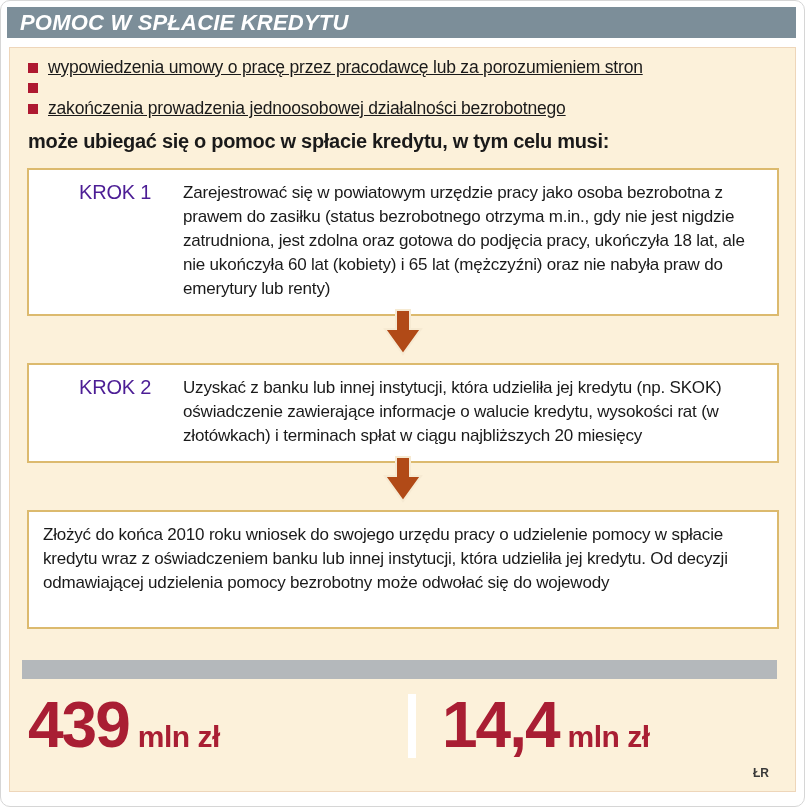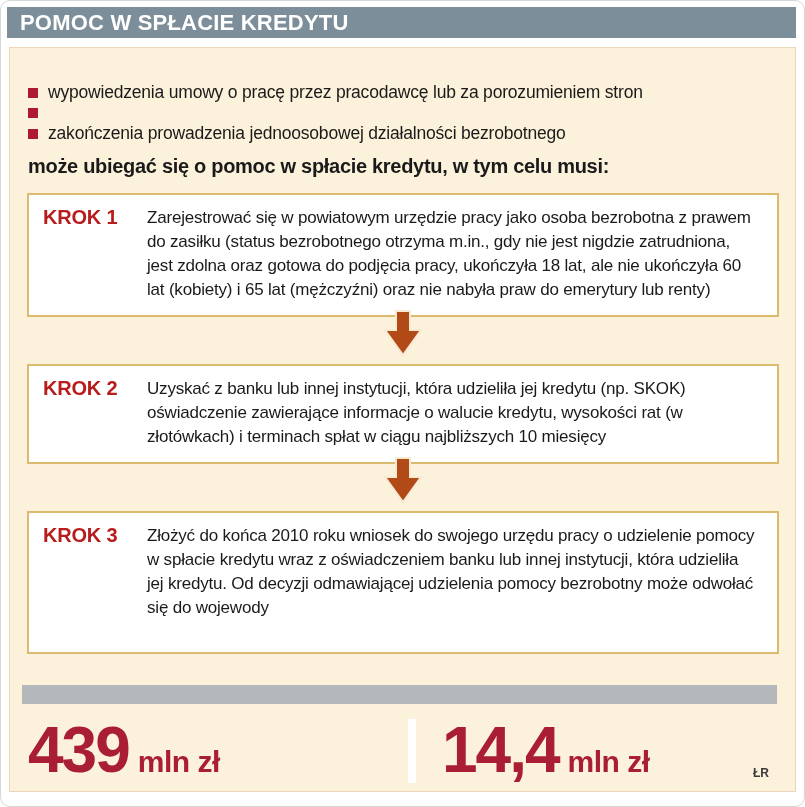--- a/index.html
+++ b/index.html
@@ -24,41 +24,43 @@
     height:31px;
     background:#7c8e99;
     display:flex;align-items:center;
     padding-left:13px;
   }
   .header-bar .title{
     color:#ffffff;
     font-size:22px;
     font-weight:bold;
     letter-spacing:0.2px;
+    font-style:italic;
   }
   
   .panel{
     margin:9px 8px 0 8px;
     height:745px;
     background:#fcf1da;
     border:1px solid #eed6ba;
     box-sizing:border-box;
     position:relative;
   }
   .intro-heading{
     margin:13px 16px 0 18px;
     font-size:19px;
     font-weight:bold;
     color:#ae1931;
     letter-spacing:-0.3px;
   }
   .bullets{
     list-style:none;
-    margin:29px 16px 0 18px;
+    margin:4px 16px 0 18px;
     padding:0;
+    text-decoration:underline;
   }
   .bullets li{
     font-size:17.5px;
     letter-spacing:-0.2px;
     line-height:31px;
     display:flex;align-items:center;
   }
   .bullet-sq{
     display:inline-block;
     width:10px;height:10px;
@@ -81,23 +83,24 @@
     display:flex;
     padding:11px 14px 13px 14px;
     position:relative;
     z-index:1;
   }
   .step-box.krok3{padding-bottom:32px;}
   .step-label{
     width:104px;
     flex:0 0 auto;
     font-size:20px;
-    font-weight:bold;
-    color:#b91c1c;
+    font-weight:normal;
+    color:#4c1d95;
     letter-spacing:-0.2px;
+    margin-left:36px;
   }
   .step-text{
     flex:1;
     font-size:17px;
     letter-spacing:-0.2px;
     line-height:24px;
     padding-right:6px;
   }
   
   .arrow-wrap{
@@ -192,31 +195,30 @@
     </div>
 
     <div class="arrow-wrap">
       <svg width="40" height="47" viewBox="0 0 40 47">
         <polygon points="13,1 27,1 27,20 38,20 20,45 2,20 13,20" fill="#b14a17" stroke="#f6ead2" stroke-width="2"></polygon>
       </svg>
     </div>
 
     <div class="step-box">
       <div class="step-label">KROK 2</div>
-      <div class="step-text">Uzyskać z banku lub innej instytucji, która udzieliła jej kredytu (np. SKOK) oświadczenie zawierające informacje o walucie kredytu, wysokości rat (w złotówkach) i terminach spłat w ciągu najbliższych 10 miesięcy</div>
+      <div class="step-text">Uzyskać z banku lub innej instytucji, która udzieliła jej kredytu (np. SKOK) oświadczenie zawierające informacje o walucie kredytu, wysokości rat (w złotówkach) i terminach spłat w ciągu najbliższych 20 miesięcy</div>
     </div>
 
     <div class="arrow-wrap">
       <svg width="40" height="47" viewBox="0 0 40 47">
         <polygon points="13,1 27,1 27,20 38,20 20,45 2,20 13,20" fill="#b14a17" stroke="#f6ead2" stroke-width="2"></polygon>
       </svg>
     </div>
 
     <div class="step-box krok3">
-      <div class="step-label">KROK 3</div>
       <div class="step-text">Złożyć do końca 2010 roku wniosek do swojego urzędu pracy o udzielenie pomocy w spłacie kredytu wraz z oświadczeniem banku lub innej instytucji, która udzieliła jej kredytu. Od decyzji odmawiającej udzielenia pomocy bezrobotny może odwołać się do wojewody</div>
     </div>
 
     <div class="divider-gray"></div>
 
     <div class="figures">
 
       <div class="fig-col fig-left">
         <div class="fig-number">
           <span class="fig-value">439</span>

